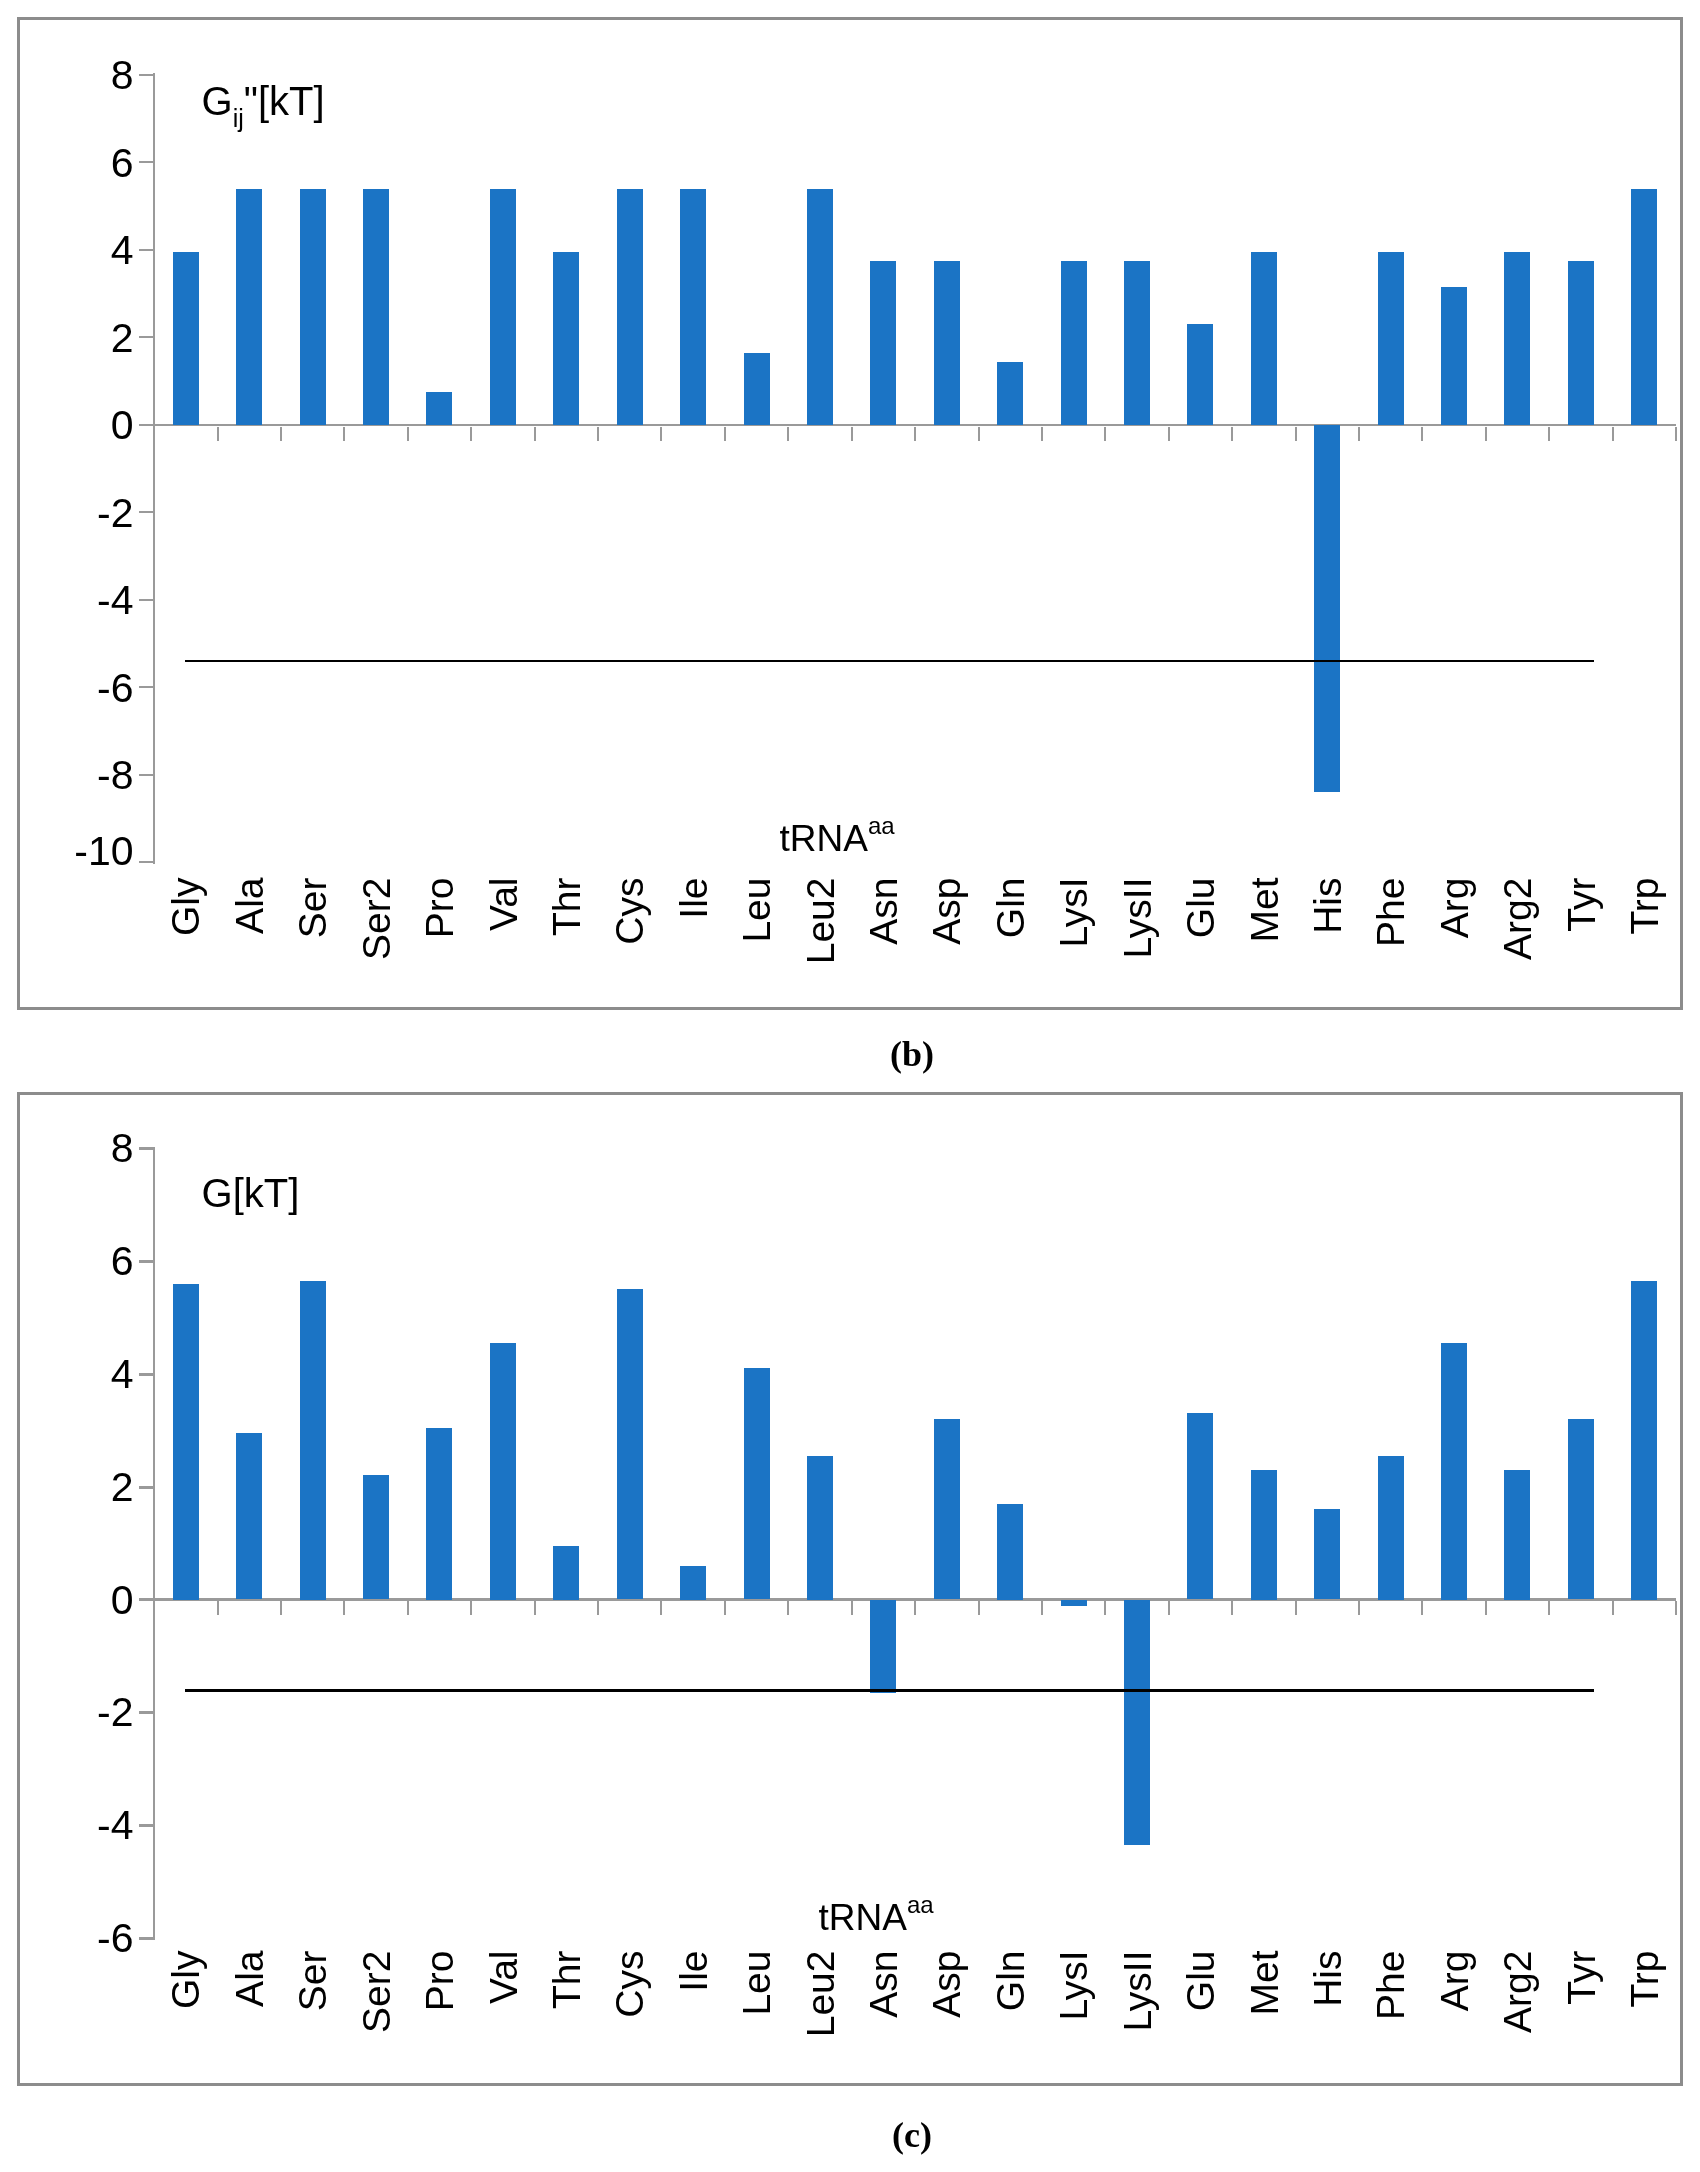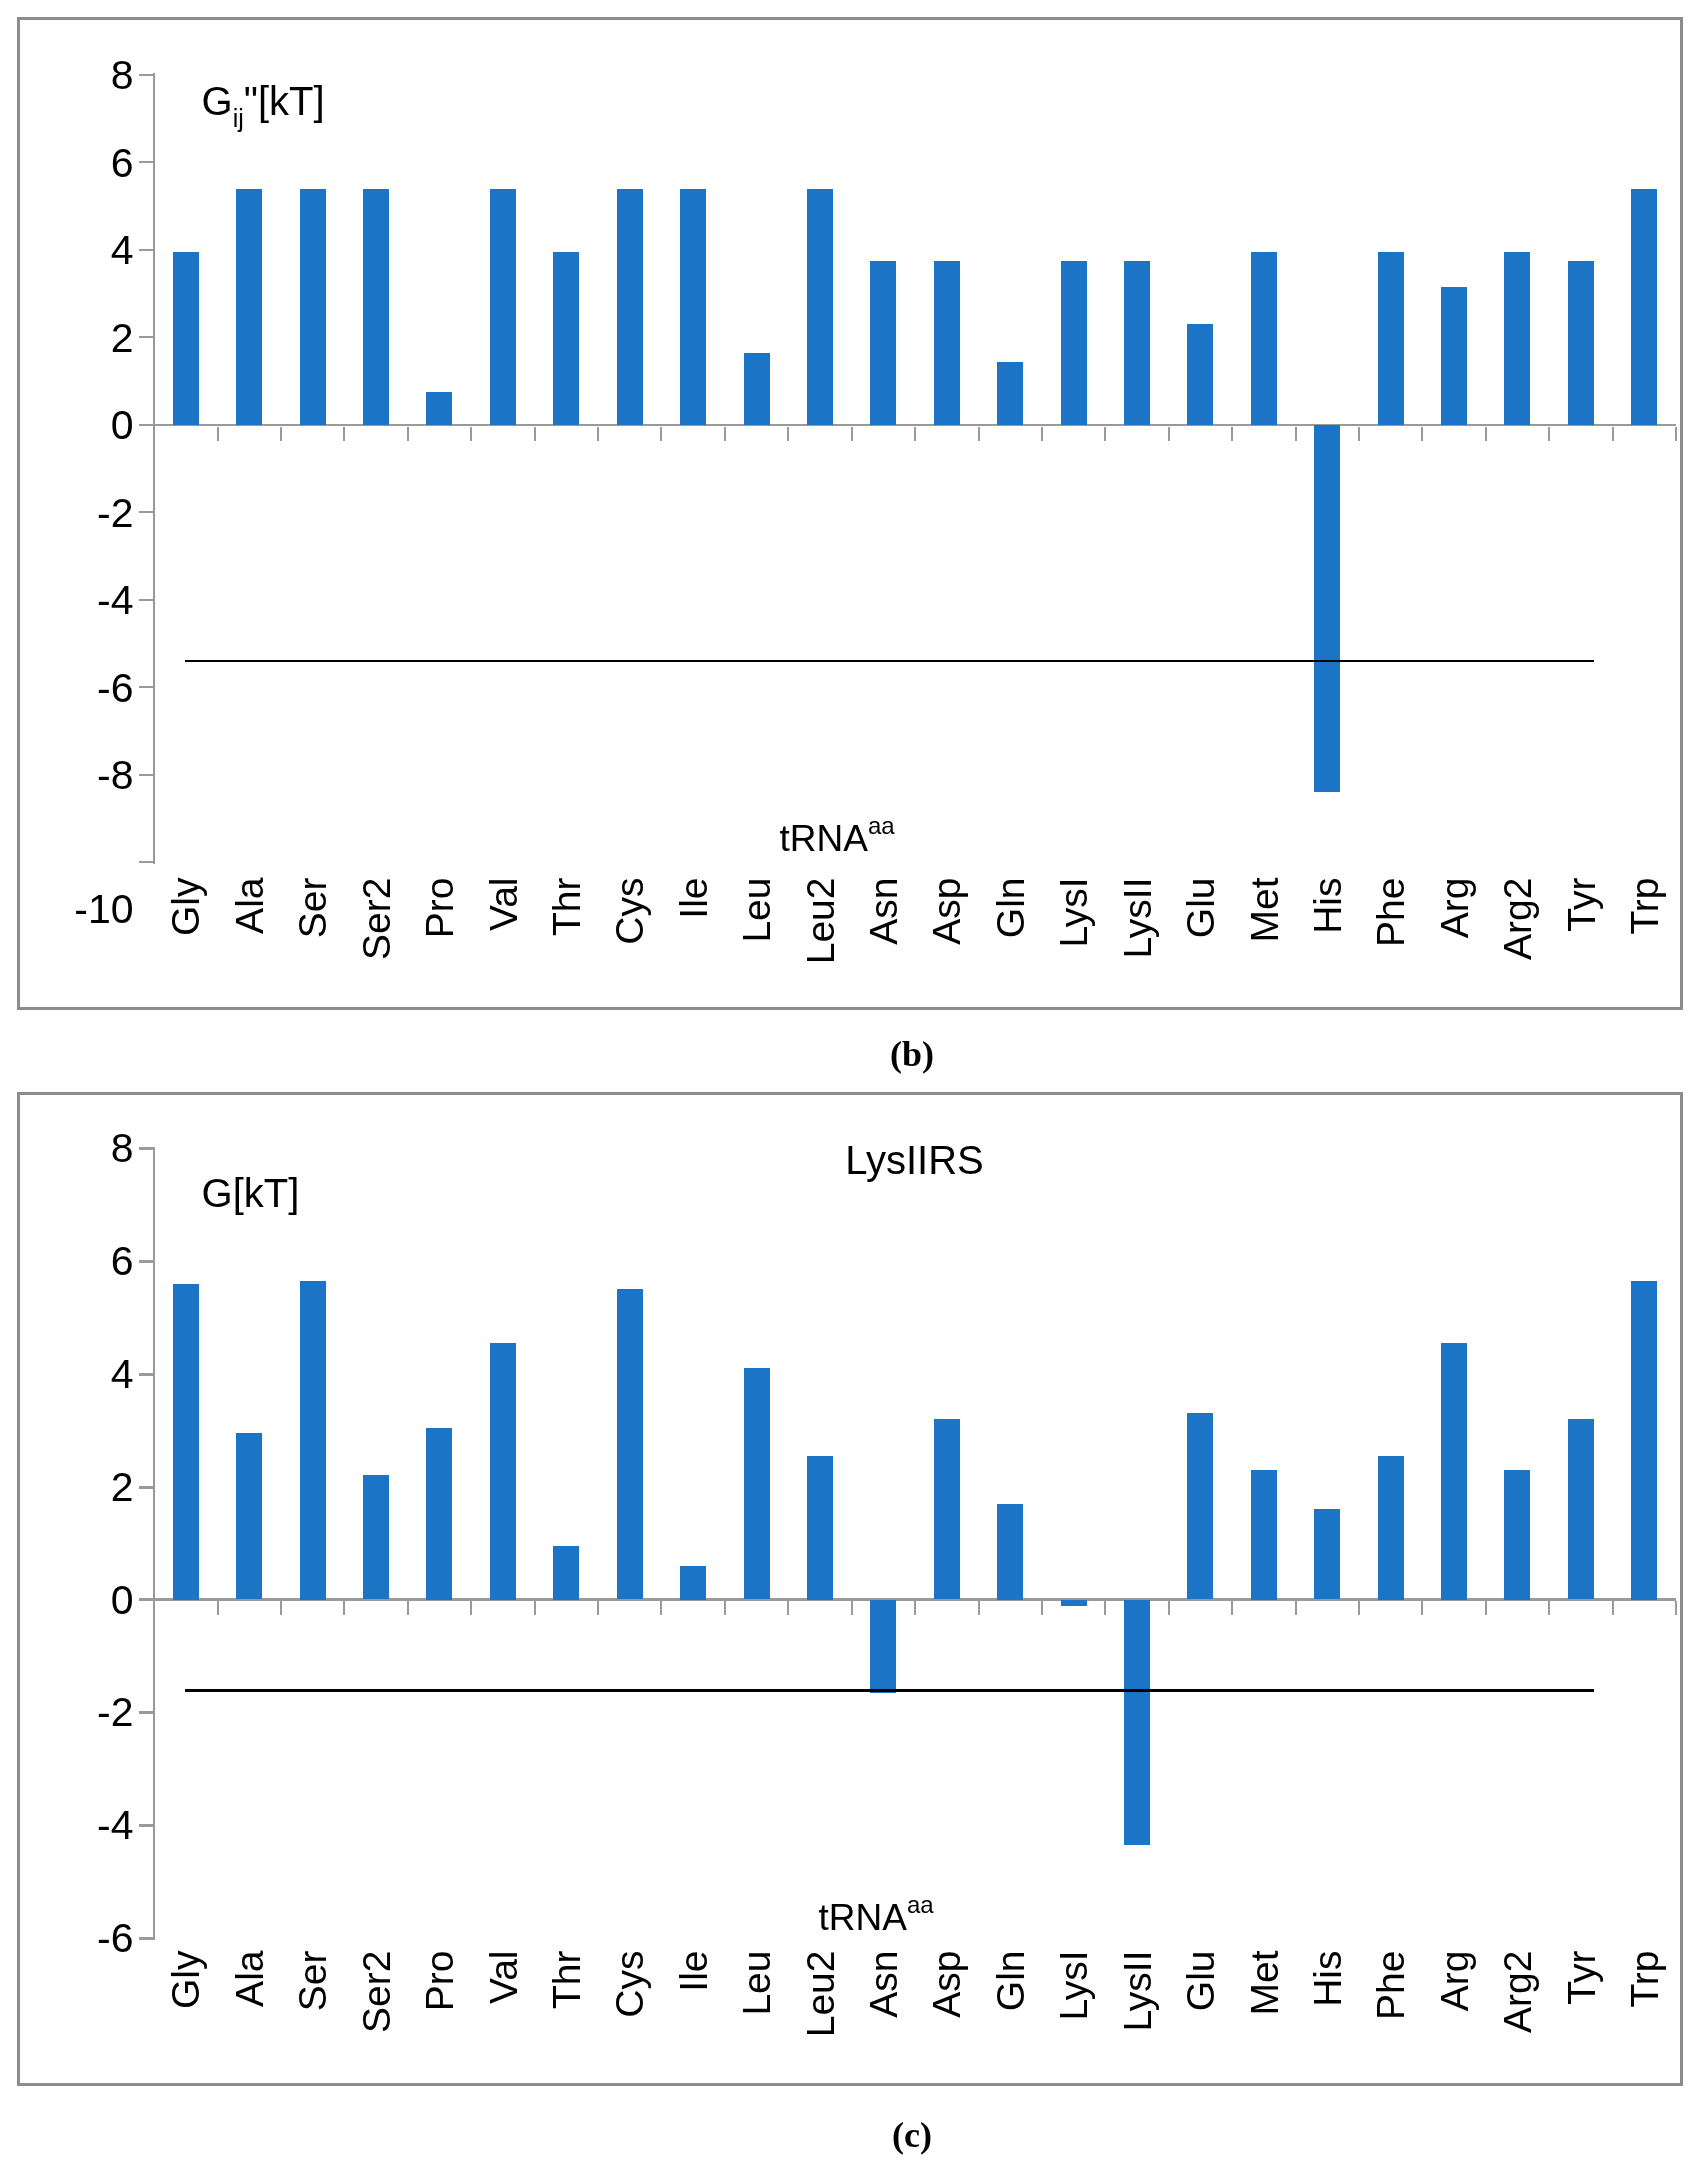--- a/index.html
+++ b/index.html
@@ -54,21 +54,21 @@
         <div class="ytick-label" style="left: 12px; top: 384px;">0</div>
         <div class="tick" style="left: 119px; top: 491px; width: 15px; height: 2.8px;"></div>
         <div class="ytick-label" style="left: 12px; top: 472px;">-2</div>
         <div class="tick" style="left: 119px; top: 579px; width: 15px; height: 2.8px;"></div>
         <div class="ytick-label" style="left: 12px; top: 559px;">-4</div>
         <div class="tick" style="left: 119px; top: 666px; width: 15px; height: 2.8px;"></div>
         <div class="ytick-label" style="left: 12px; top: 647px;">-6</div>
         <div class="tick" style="left: 119px; top: 754px; width: 15px; height: 2.8px;"></div>
         <div class="ytick-label" style="left: 12px; top: 734px;">-8</div>
         <div class="tick" style="left: 119px; top: 841px; width: 15px; height: 2.8px;"></div>
-        <div class="ytick-label" style="left: 12px; top: 868px;">-10</div>
+        <div class="ytick-label" style="left: 12px; top: 810px;">-10</div>
         <div class="axis-line" style="left: 134px; top: 404px; width: 1522px; height: 2.8px;"></div>
         <div class="tick" style="left: 133px; top: 407px; width: 2.8px; height: 14.3px;"></div>
         <div class="tick" style="left: 197px; top: 407px; width: 2.8px; height: 14.3px;"></div>
         <div class="tick" style="left: 260px; top: 407px; width: 2.8px; height: 14.3px;"></div>
         <div class="tick" style="left: 323px; top: 407px; width: 2.8px; height: 14.3px;"></div>
         <div class="tick" style="left: 387px; top: 407px; width: 2.8px; height: 14.3px;"></div>
         <div class="tick" style="left: 450px; top: 407px; width: 2.8px; height: 14.3px;"></div>
         <div class="tick" style="left: 514px; top: 407px; width: 2.8px; height: 14.3px;"></div>
         <div class="tick" style="left: 577px; top: 407px; width: 2.8px; height: 14.3px;"></div>
         <div class="tick" style="left: 640px; top: 407px; width: 2.8px; height: 14.3px;"></div>
@@ -233,20 +233,19 @@
         <div class="xcat-label" style="left: 1120px; top: 899px;">Glu</div>
         <div class="xcat-label" style="left: 1184px; top: 899px;">Met</div>
         <div class="xcat-label" style="left: 1247px; top: 899px;">His</div>
         <div class="xcat-label" style="left: 1310px; top: 899px;">Phe</div>
         <div class="xcat-label" style="left: 1374px; top: 899px;">Arg</div>
         <div class="xcat-label" style="left: 1437px; top: 899px;">Arg2</div>
         <div class="xcat-label" style="left: 1501px; top: 899px;">Tyr</div>
         <div class="xcat-label" style="left: 1564px; top: 899px;">Trp</div>
       </div>
     <div class="unit-label"><span>G</span><span class="unit-sub"></span><span>[kT]</span></div>
-    <div class="chart-title">LysIIRS</div>
     <div class="x-axis-label"><span>tRNA</span><span class="sup">aa</span></div>
   </section>
 
   <div class="caption" id="caption-c">(c)</div>
 
 </div>
 
 
 </body></html>

